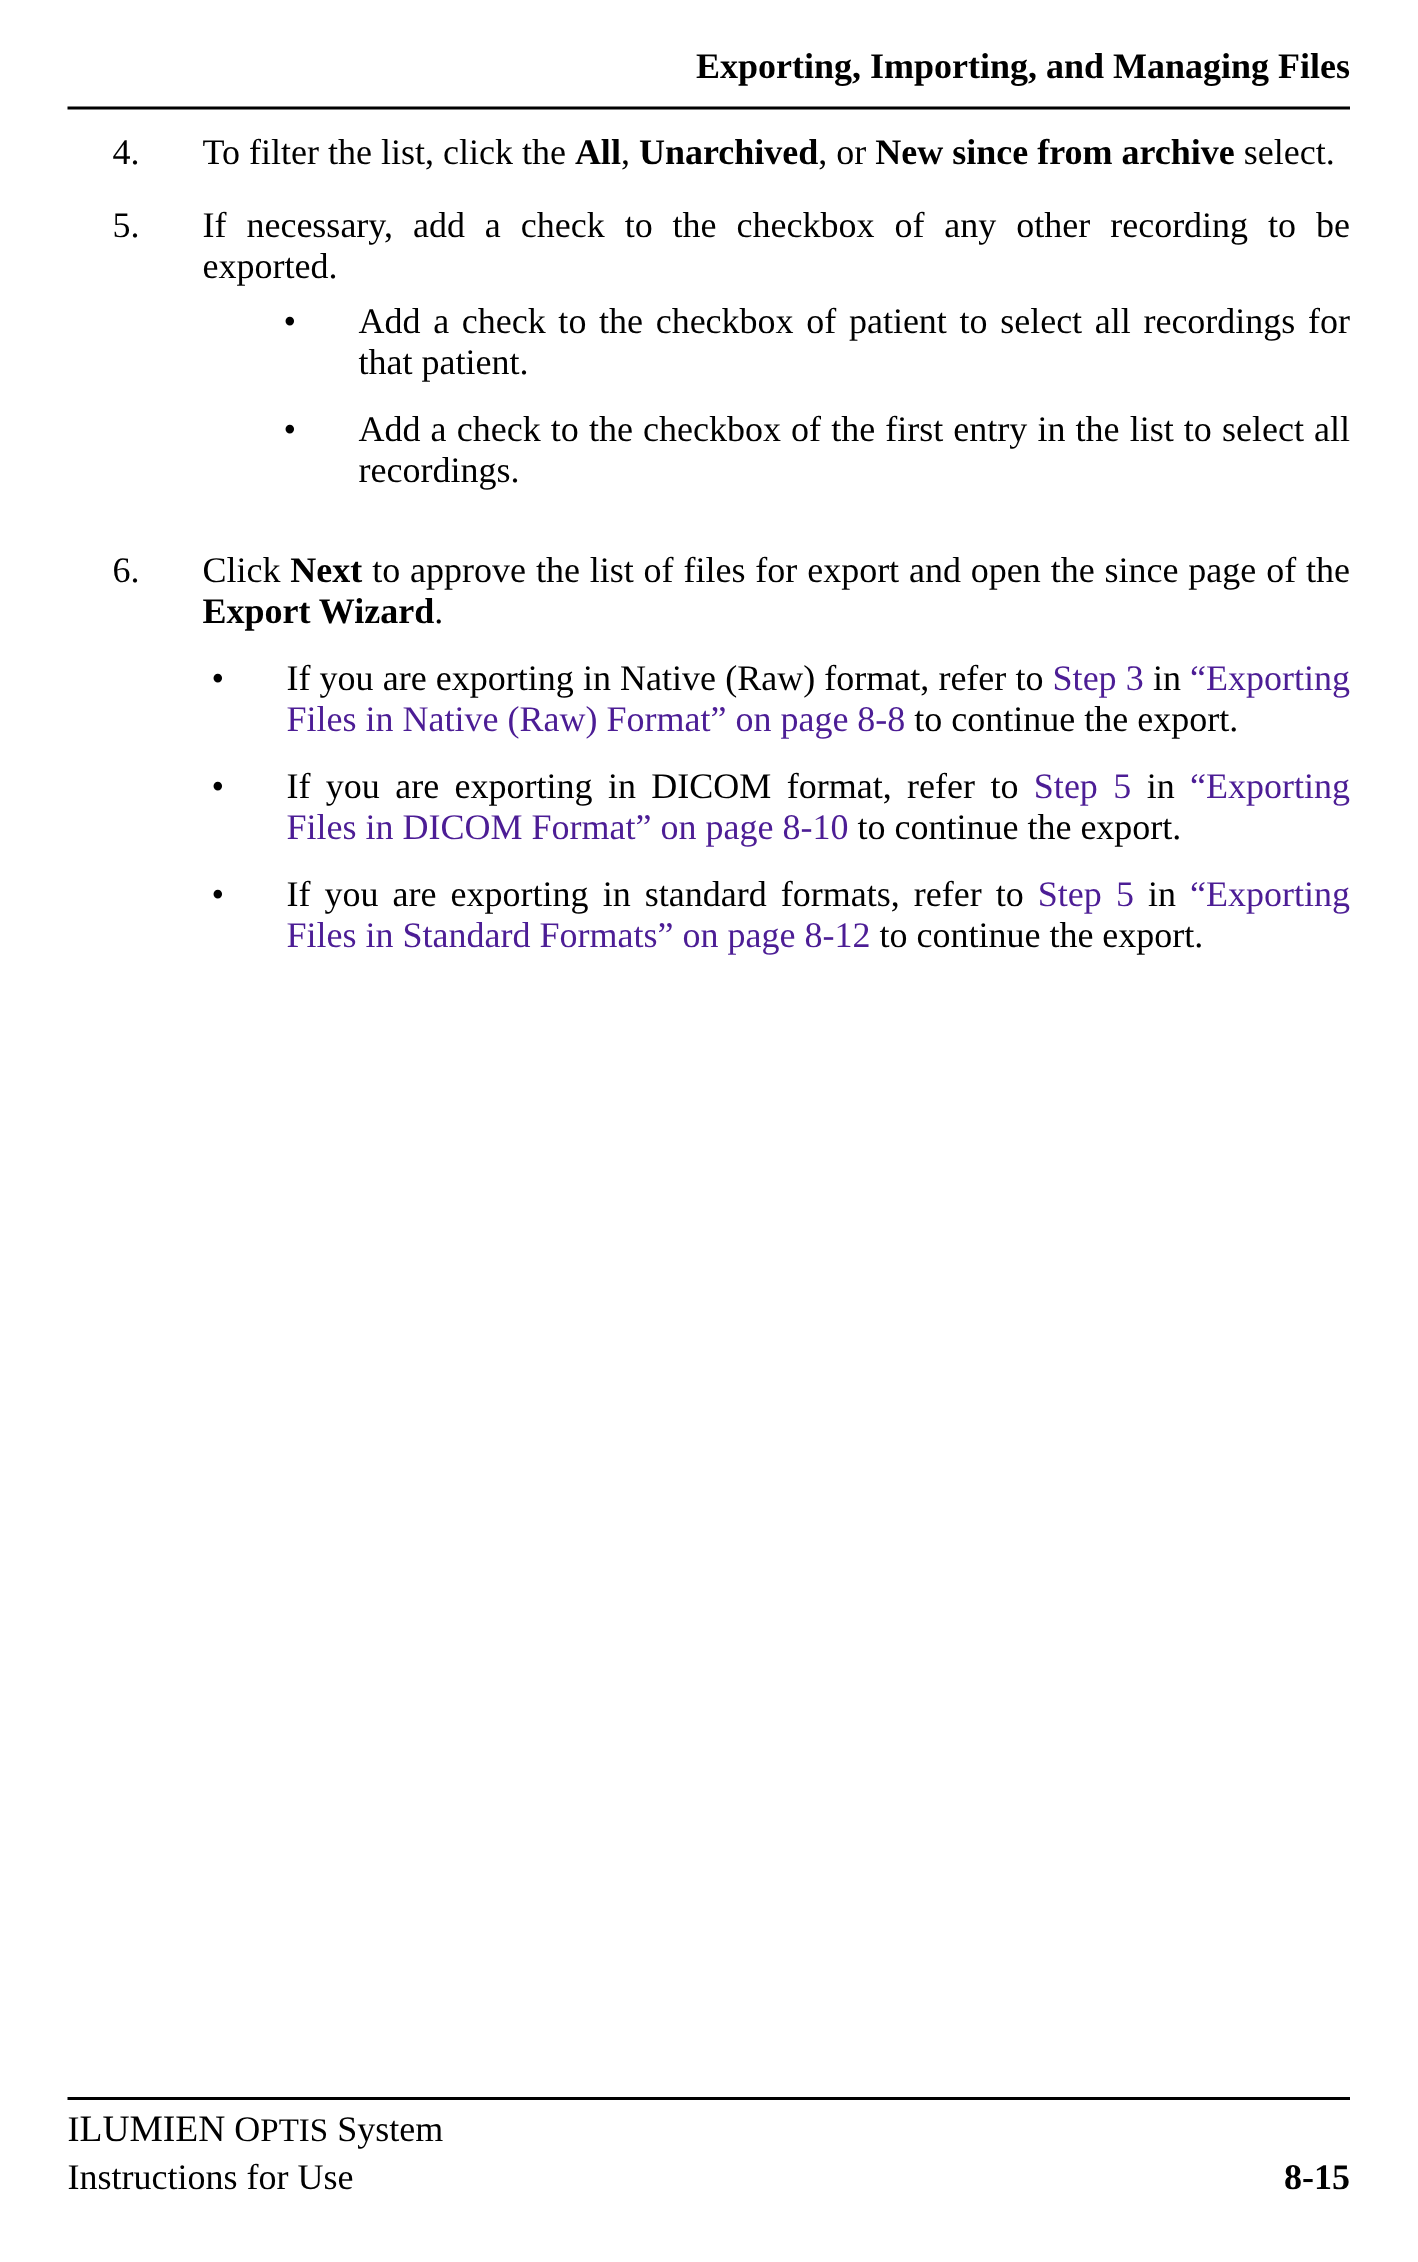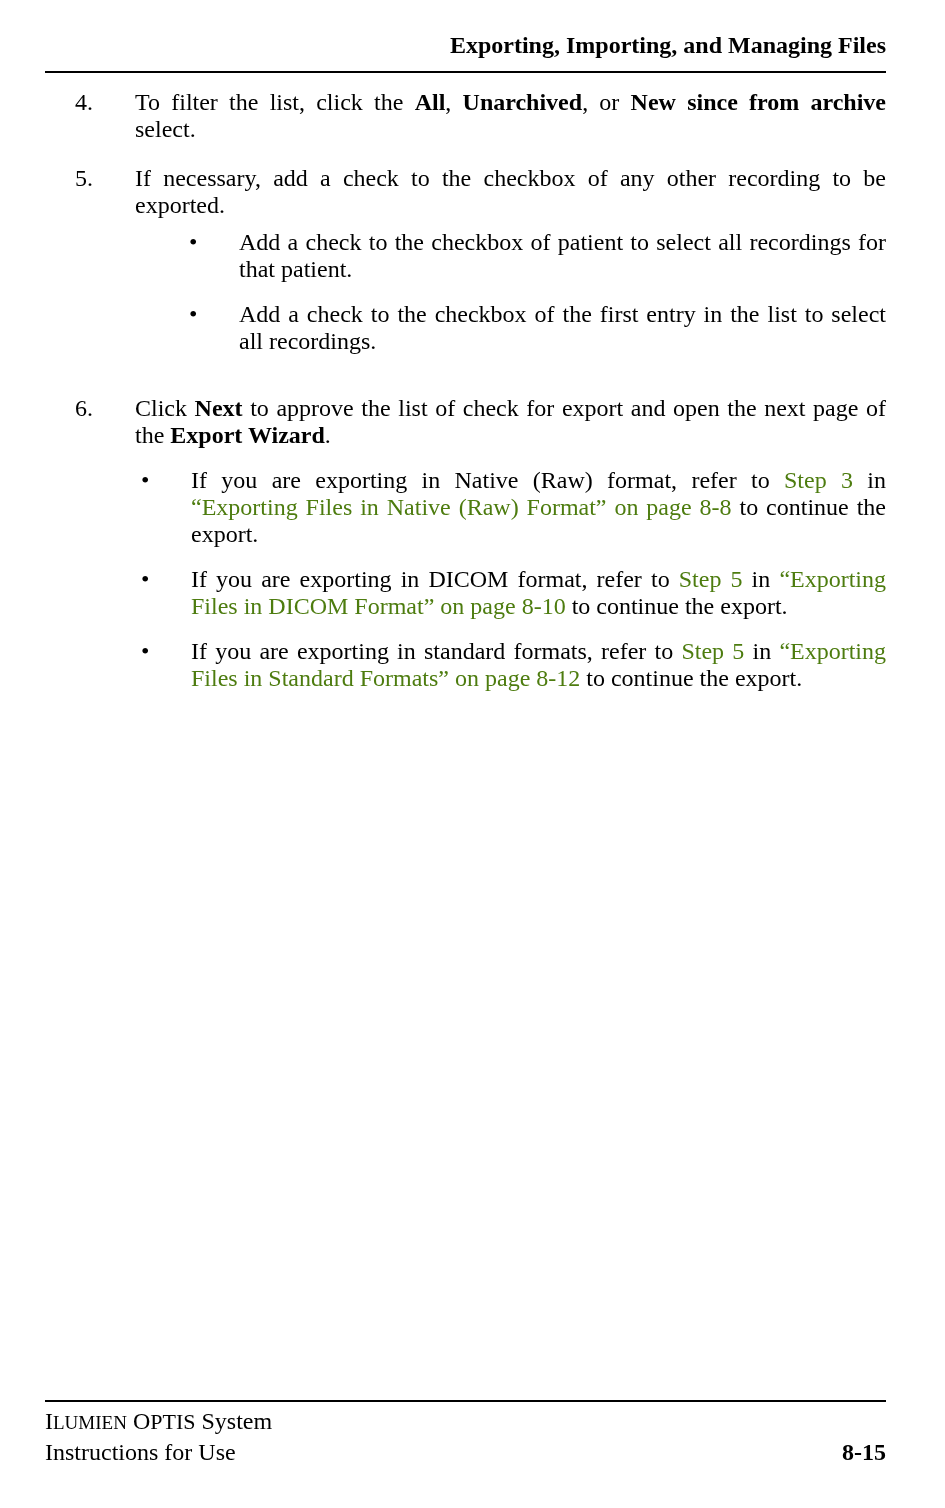--- a/index.html
+++ b/index.html
@@ -7,21 +7,21 @@
     padding: 0;
     width: 945px;
     height: 1508px;
     font-family: "Times New Roman", Times, serif;
     font-size: 24px;
     color: #000;
     position: relative;
     box-sizing: border-box;
   }
   .page {
-    padding: 30px 59px 40px 45px;
+    padding: 30px 45px 40px 45px;
     box-sizing: border-box;
     height: 100%;
     display: flex;
     flex-direction: column;
     justify-content: space-between;
   }
   .header {
     text-align: right;
     font-weight: bold;
     line-height: 1.3;
@@ -65,21 +65,21 @@
     padding-left: 6px;
   }
   .bullet-body {
     flex: 1;
   }
   .bullets-indent {
     margin-left: 48px;
     margin-top: 10px;
   }
   .bold { font-weight: bold; }
-  .link { color: #4d7c0f; }
+  .link { color: #4c1d95; }
   .footer-rule {
     border: none;
     border-top: 2px solid #000;
     margin: 0 0 4px 0;
   }
   .footer {
     display: flex;
     justify-content: space-between;
     align-items: flex-end;
     font-size: 24px;
@@ -119,21 +119,21 @@
             <div class="bullet-marker">•</div>
             <div class="bullet-body">Add a check to the checkbox of the first entry in the list to select all recordings.</div>
           </div>
         </div>
       </div>
     </div>
 
     <div class="step">
       <div class="step-num">6.</div>
       <div class="step-body">
-        <span>Click </span><span class="bold">Next</span><span> to approve the list of check for export and open the next page of the </span><span class="bold">Export Wizard</span><span>.</span>
+        <span>Click </span><span class="bold">Next</span><span> to approve the list of files for export and open the since page of the </span><span class="bold">Export Wizard</span><span>.</span>
         <div class="bullets">
           <div class="bullet">
             <div class="bullet-marker">•</div>
             <div class="bullet-body">
               <span>If you are exporting in Native (Raw) format, refer to </span><span class="link">Step 3</span><span> in </span><span class="link">“Exporting Files in Native (Raw) Format” on page 8-8</span><span> to continue the export.</span>
             </div>
           </div>
           <div class="bullet">
             <div class="bullet-marker">•</div>
             <div class="bullet-body">
@@ -149,19 +149,19 @@
         </div>
       </div>
     </div>
 
   </div>
 
   <div>
     <hr class="footer-rule">
     <div class="footer">
       <div class="footer-left">
-        <div><span>I</span><span style="font-size:19px">LUMIEN</span><span> O</span><span style="font-size:22px">PTIS</span><span> System</span></div>
+        <div><span>I</span><span style="font-size:25px">LUMIEN</span><span> O</span><span style="font-size:22px">PTIS</span><span> System</span></div>
         <div>Instructions for Use</div>
       </div>
       <div class="footer-right">8-15</div>
     </div>
   </div>
 </div>
 
 </body></html>

